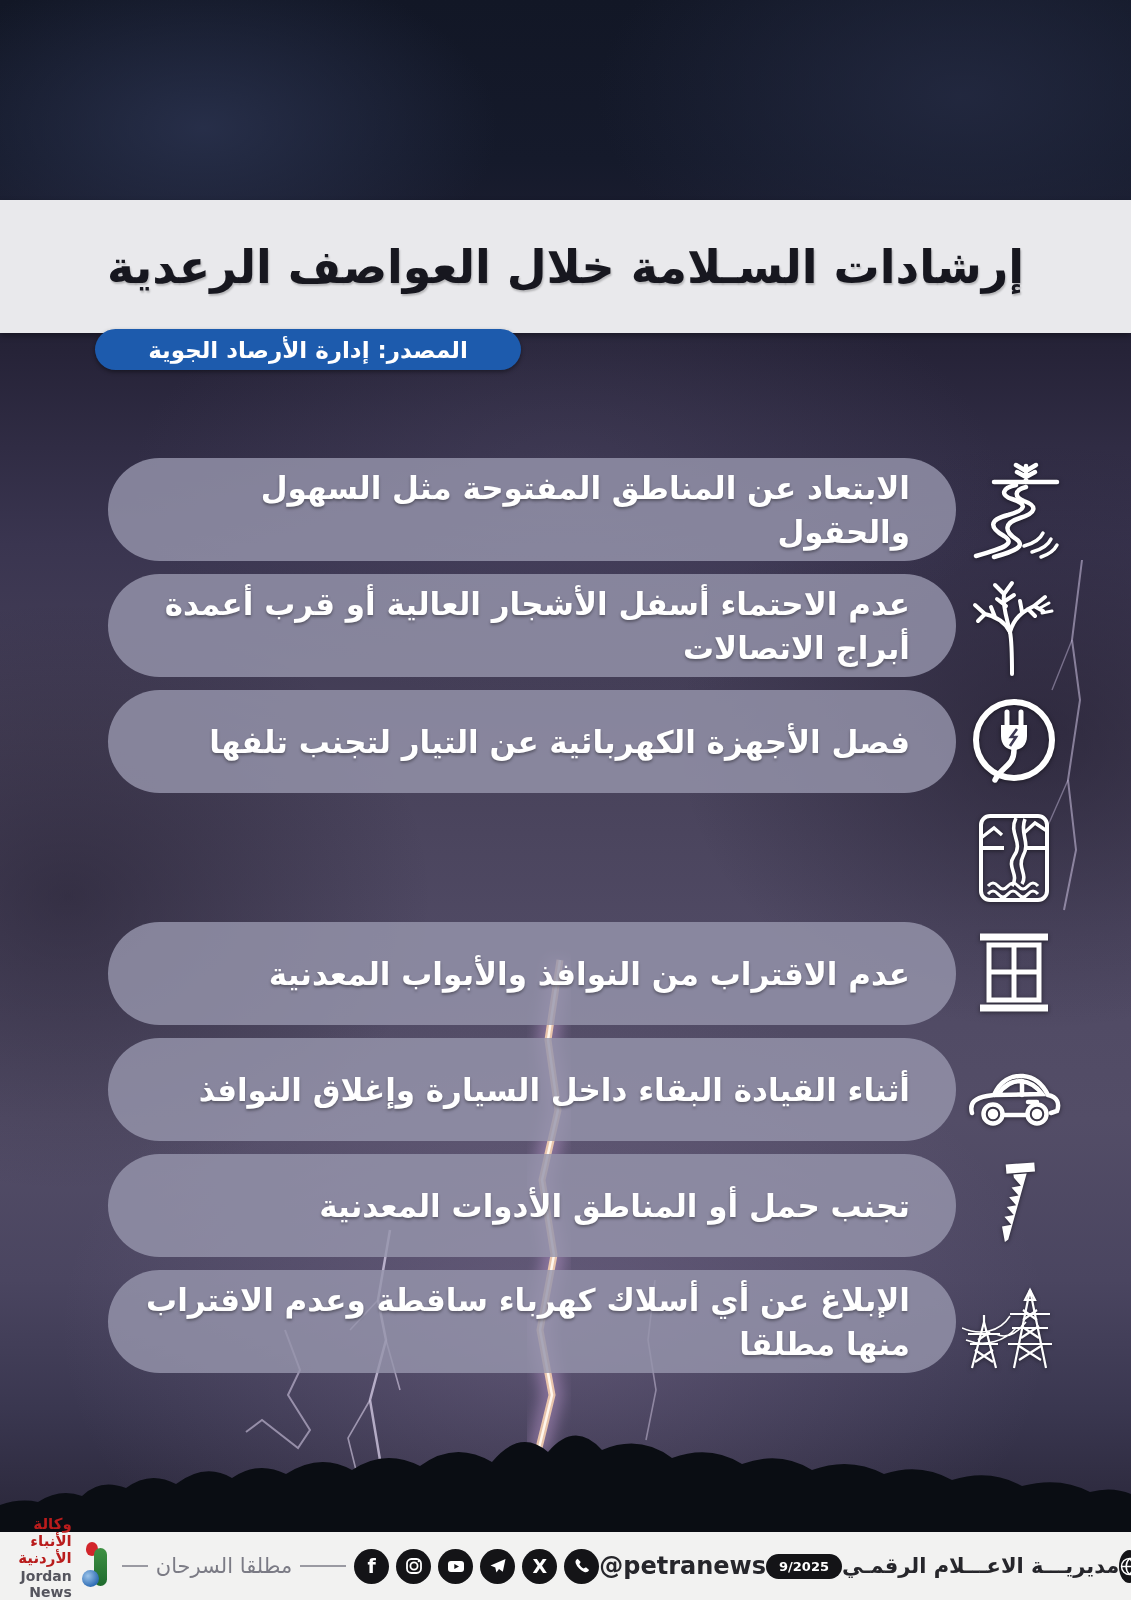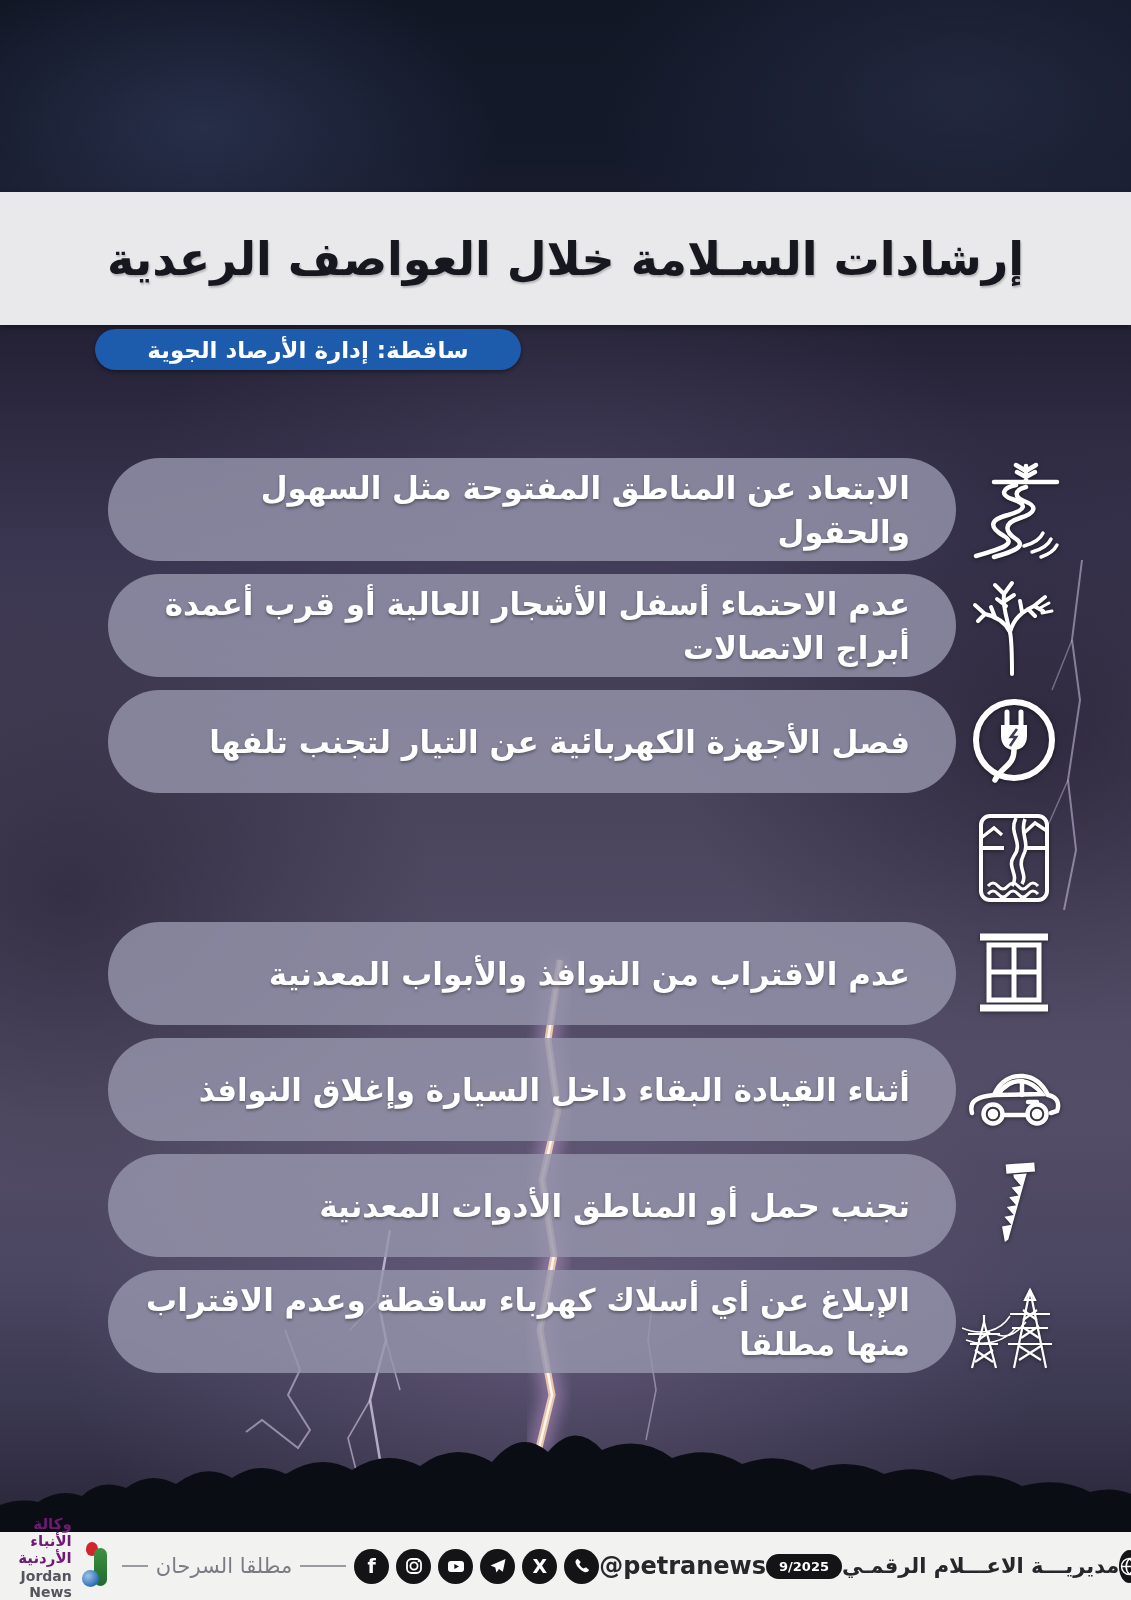--- a/index.html
+++ b/index.html
@@ -11,21 +11,21 @@
       radial-gradient(520px 300px at 85% 6%, rgba(36,42,66,.85), transparent 70%),
       radial-gradient(620px 320px at 50% 30%, rgba(96,88,120,.30), transparent 70%),
       radial-gradient(520px 420px at 92% 46%, rgba(28,24,42,.55), transparent 70%),
       radial-gradient(520px 420px at 6% 56%, rgba(28,24,40,.50), transparent 70%),
       radial-gradient(760px 520px at 49% 83%, rgba(158,138,178,.30), transparent 65%),
       linear-gradient(180deg,#121726 0%,#151a2b 10%,#262338 22%,#3a3550 34%,#474159 46%,#4f4963 58%,#534d67 70%,#4a4560 80%,#3a3750 88%,#201d2c 100%);
   }
   .art{position:absolute;inset:0;pointer-events:none;}
   
   .title-band{
-    position:absolute;top:192px;left:0;width:100%;height:133px;
+    position:absolute;top:200px;left:0;width:100%;height:133px;
     background:#e9e9ec;display:flex;align-items:center;justify-content:center;
     box-shadow:0 3px 6px rgba(0,0,0,.35);
   }
   .title-band h1{
     margin:0;font-size:46px;font-weight:bold;color:#17171f;direction:rtl;
     text-shadow:1px 2px 2px rgba(0,0,0,.22);letter-spacing:-.5px;
   }
   
   .source-pill{
     position:absolute;top:329px;left:95px;width:426px;height:41px;border-radius:21px;
@@ -49,21 +49,21 @@
     text-shadow:0 2px 3px rgba(0,0,0,.35);
   }
   
   .footer{
     position:absolute;left:0;bottom:0;width:100%;height:68px;background:#f2f2f1;
     display:flex;align-items:center;justify-content:space-between;
     padding:0 14px;box-sizing:border-box;
   }
   .agency{display:flex;align-items:center;gap:8px;}
   .agency-names{text-align:right;line-height:1.15;}
-  .agency-ar{font-size:15px;font-weight:bold;color:#701a75;direction:rtl;}
+  .agency-ar{font-size:15px;font-weight:bold;color:#b91c1c;direction:rtl;}
   .agency-en{font-size:14px;font-weight:bold;color:#55555e;}
   .jna-logo{position:relative;width:34px;height:48px;flex:0 0 34px;}
   .jna-bar{position:absolute;left:14px;top:6px;width:13px;height:38px;border-radius:7px;background:linear-gradient(180deg,#3f9143,#1f6b2e);}
   .jna-flame{position:absolute;left:6px;top:0;width:12px;height:14px;background:#d2252b;border-radius:50% 50% 50% 6px;}
   .jna-globe{position:absolute;left:2px;top:28px;width:17px;height:17px;border-radius:50%;background:radial-gradient(circle at 35% 35%,#9cc4ea,#2f6db5 70%);}
   .signature{display:flex;align-items:center;color:#7b7b85;font-size:21px;direction:rtl;white-space:nowrap;}
   .sig-line{display:inline-block;height:2px;background:#9a9aa2;width:46px;margin:0 8px;}
   .sig-line.short{width:26px;}
   .socials{display:flex;align-items:center;gap:7px;}
   .soc{
@@ -102,21 +102,21 @@
 
     <path d="M0 1532 L0 1505 Q20 1498 38 1502 Q60 1488 82 1496 Q100 1478 126 1488 Q150 1470 176 1484 Q205 1462 232 1478 Q258 1460 286 1474 Q320 1452 352 1470 Q385 1448 420 1466 Q455 1440 492 1462 Q520 1428 548 1452 Q575 1420 602 1450 Q640 1434 672 1458 Q710 1444 742 1464 Q780 1450 812 1470 Q850 1456 884 1474 Q920 1462 952 1480 Q990 1468 1022 1486 Q1060 1476 1090 1492 Q1112 1486 1131 1494 L1131 1532 Z" fill="#0a0d13"></path>
     <rect x="0" y="1525" width="1131" height="10" fill="#0a0d13"></rect>
   </svg>
 
   <header class="title-band">
     <h1>إرشادات السـلامة خلال العواصف الرعدية</h1>
   </header>
 
   <div class="source-pill" style="background:#1d5bad;">
-    <span>ساقطة: إدارة الأرصاد الجوية</span>
+    <span>المصدر: إدارة الأرصاد الجوية</span>
   </div>
 
   <main class="tips">
 
     <div class="tip-row">
       <div class="tip-icon">
         <svg width="100" height="100" viewBox="0 0 100 100" fill="none" stroke="#fff" stroke-width="4.5" stroke-linecap="round">
           <path d="M30 22 H93"></path>
           <path d="M62 22 V6 M62 11 L52 5 M62 11 L72 5 M62 17 L53 12 M62 17 L71 12"></path>
           <path d="M12 96 C40 88 52 84 40 76 C26 68 24 60 44 55 C62 50 64 44 48 39 C36 35 38 28 52 25"></path>

